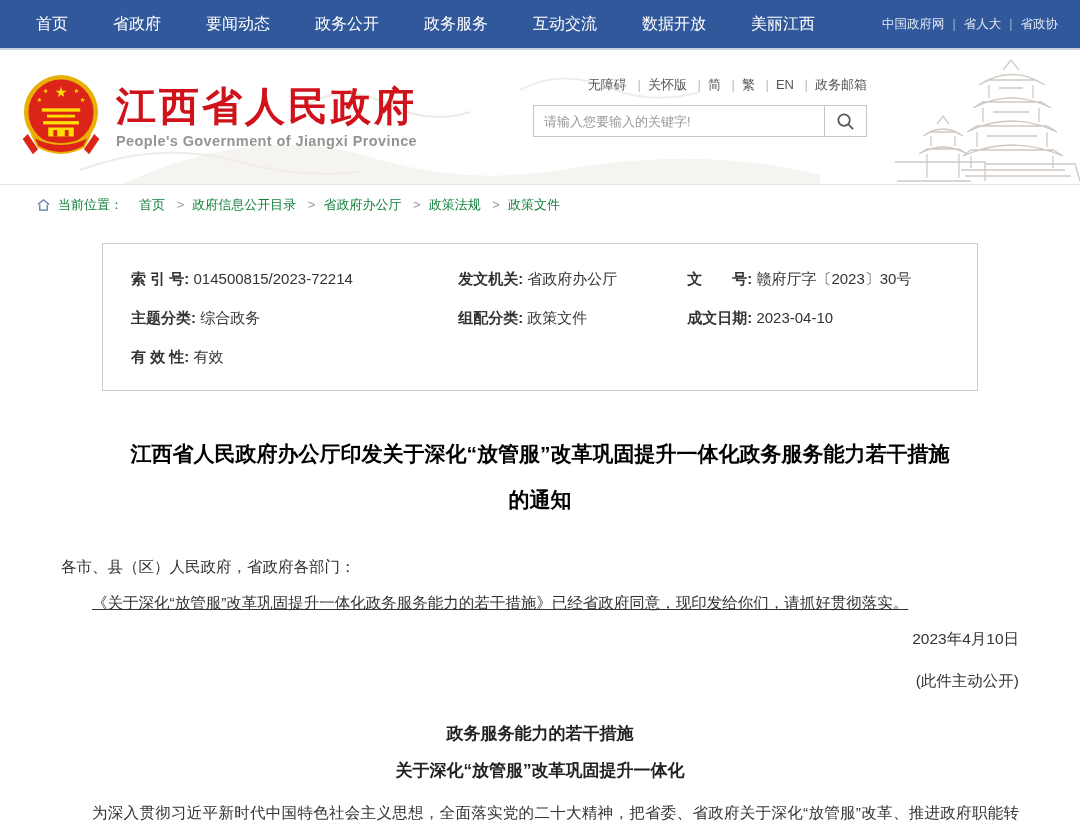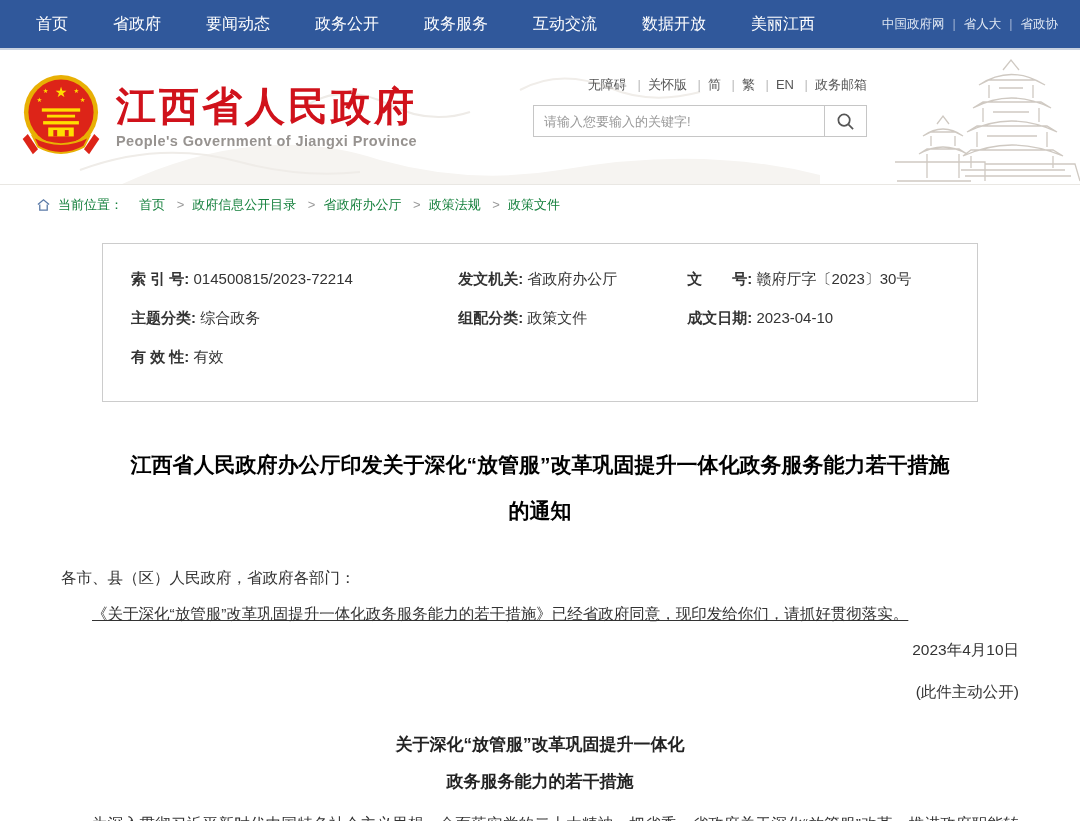--- a/index.html
+++ b/index.html
@@ -37,21 +37,21 @@
 
   
   .breadcrumb { height:40px; display:flex; align-items:center; padding-left:36px; font-size:13px; color:#15803d; background:#fff; }
   .crumb-home { margin-right:7px; display:flex; }
   .crumb-label { margin-right:16px; }
   .crumb-trail a + a::before { content:">"; margin:0 8px; color:#999; }
 
   
   .meta-box {
     width:876px; margin:18px auto 0; border:1px solid #ccc;
-    padding:24px 28px 33px; font-size:15px; color:#333;
+    padding:24px 28px 22px; font-size:15px; color:#333;
   }
   .meta-grid { display:grid; grid-template-columns:40% 28% 32%; row-gap:17px; }
   .meta-cell { line-height:22px; }
   .meta-cell b { font-weight:bold; white-space:pre; }
   .span2 { grid-column:1 / 3; padding-right:24px; }
 
   
   .doc-title {
     width:956px; margin:40px auto 0; text-align:center;
     font-size:21px; font-weight:bold; color:#000; line-height:46px;
@@ -219,18 +219,18 @@
     <div>江西省人民政府办公厅印发关于深化“放管服”改革巩固提升一体化政务服务能力若干措施</div>
     <div>的通知</div>
   </h1>
 
   <div class="article">
     <p class="salutation">各市、县（区）人民政府，省政府各部门：</p>
     <p class="indent">《关于深化“放管服”改革巩固提升一体化政务服务能力的若干措施》已经省政府同意，现印发给你们，请抓好贯彻落实。</p>
     <p class="date-line">2023年4月10日</p>
     <p class="gap-s">(此件主动公开)</p>
     <div class="subtitle-wrap">
+      <p class="subtitle">政务服务能力的若干措施</p>
       <p class="subtitle">关于深化“放管服”改革巩固提升一体化</p>
-      <p class="subtitle">政务服务能力的若干措施</p>
     </div>
     <p class="body-para">为深入贯彻习近平新时代中国特色社会主义思想，全面落实党的二十大精神，把省委、省政府关于深化“放管服”改革、推进政府职能转变、加快数字政府建设等一系列决策部署落到实处，巩固提升一体化政务服务能力，努力提高政务服务标准化、规范化、智能化、便利化、专业化水平，切实增强企业和群众的获得感和满意度，不断擦亮江西营商环境品牌，争创全国政务服务满意度一等省份，现制定如</p>
   </div>
 </div>
 
 </body></html>

